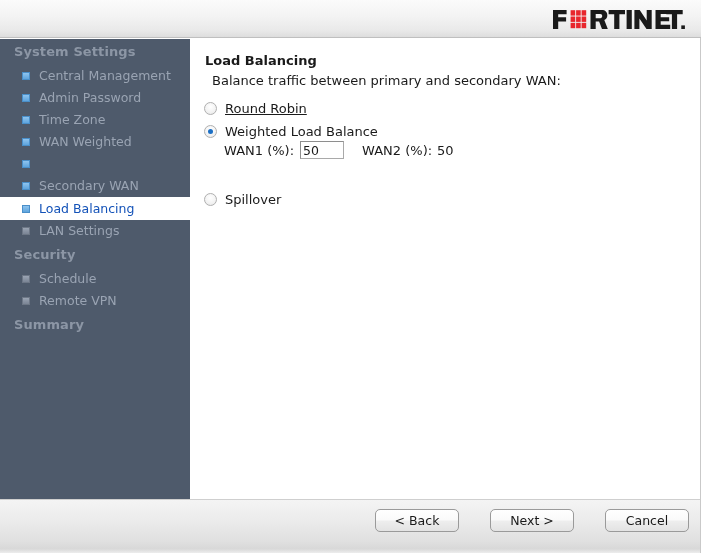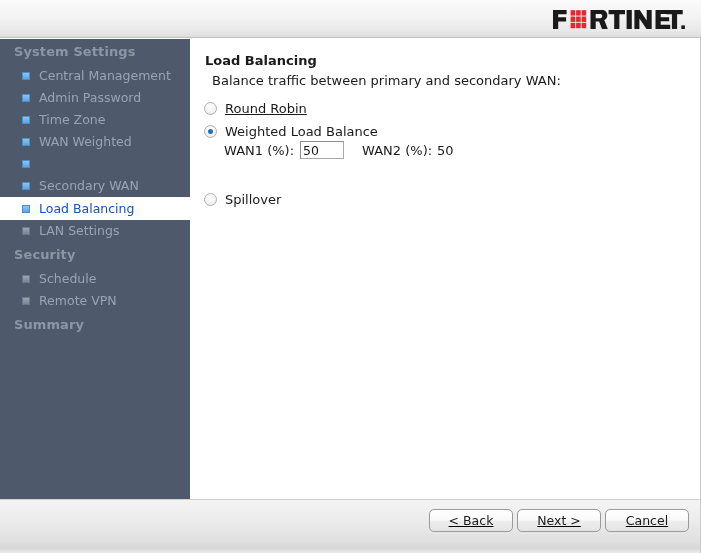--- a/index.html
+++ b/index.html
@@ -199,22 +199,21 @@
     height: 54px;
     background: linear-gradient(to bottom, #f4f4f4 0%, #ebebeb 40%, #e0e0e0 78%, #d8d8d8 92%, #ededed 100%);
     border-top: 1px solid #cfcfcf;
     box-sizing: border-box;
   }
   .btn-bar {
     position: absolute;
     right: 11px;
     top: 9px;
     display: flex;
-    gap: 4px;
-    text-decoration: underline;
+    gap: 31px;
   }
   .btn {
     width: 84px;
     height: 23px;
     border-radius: 5px;
     border: 1px solid #9a9a9a;
     background: linear-gradient(to bottom, #ffffff 0%, #fafafa 48%, #eeeeee 52%, #e3e3e3 100%);
     font-family: "DejaVu Sans", "Liberation Sans", sans-serif;
     font-size: 12.5px;
     color: #1a1a1a;

